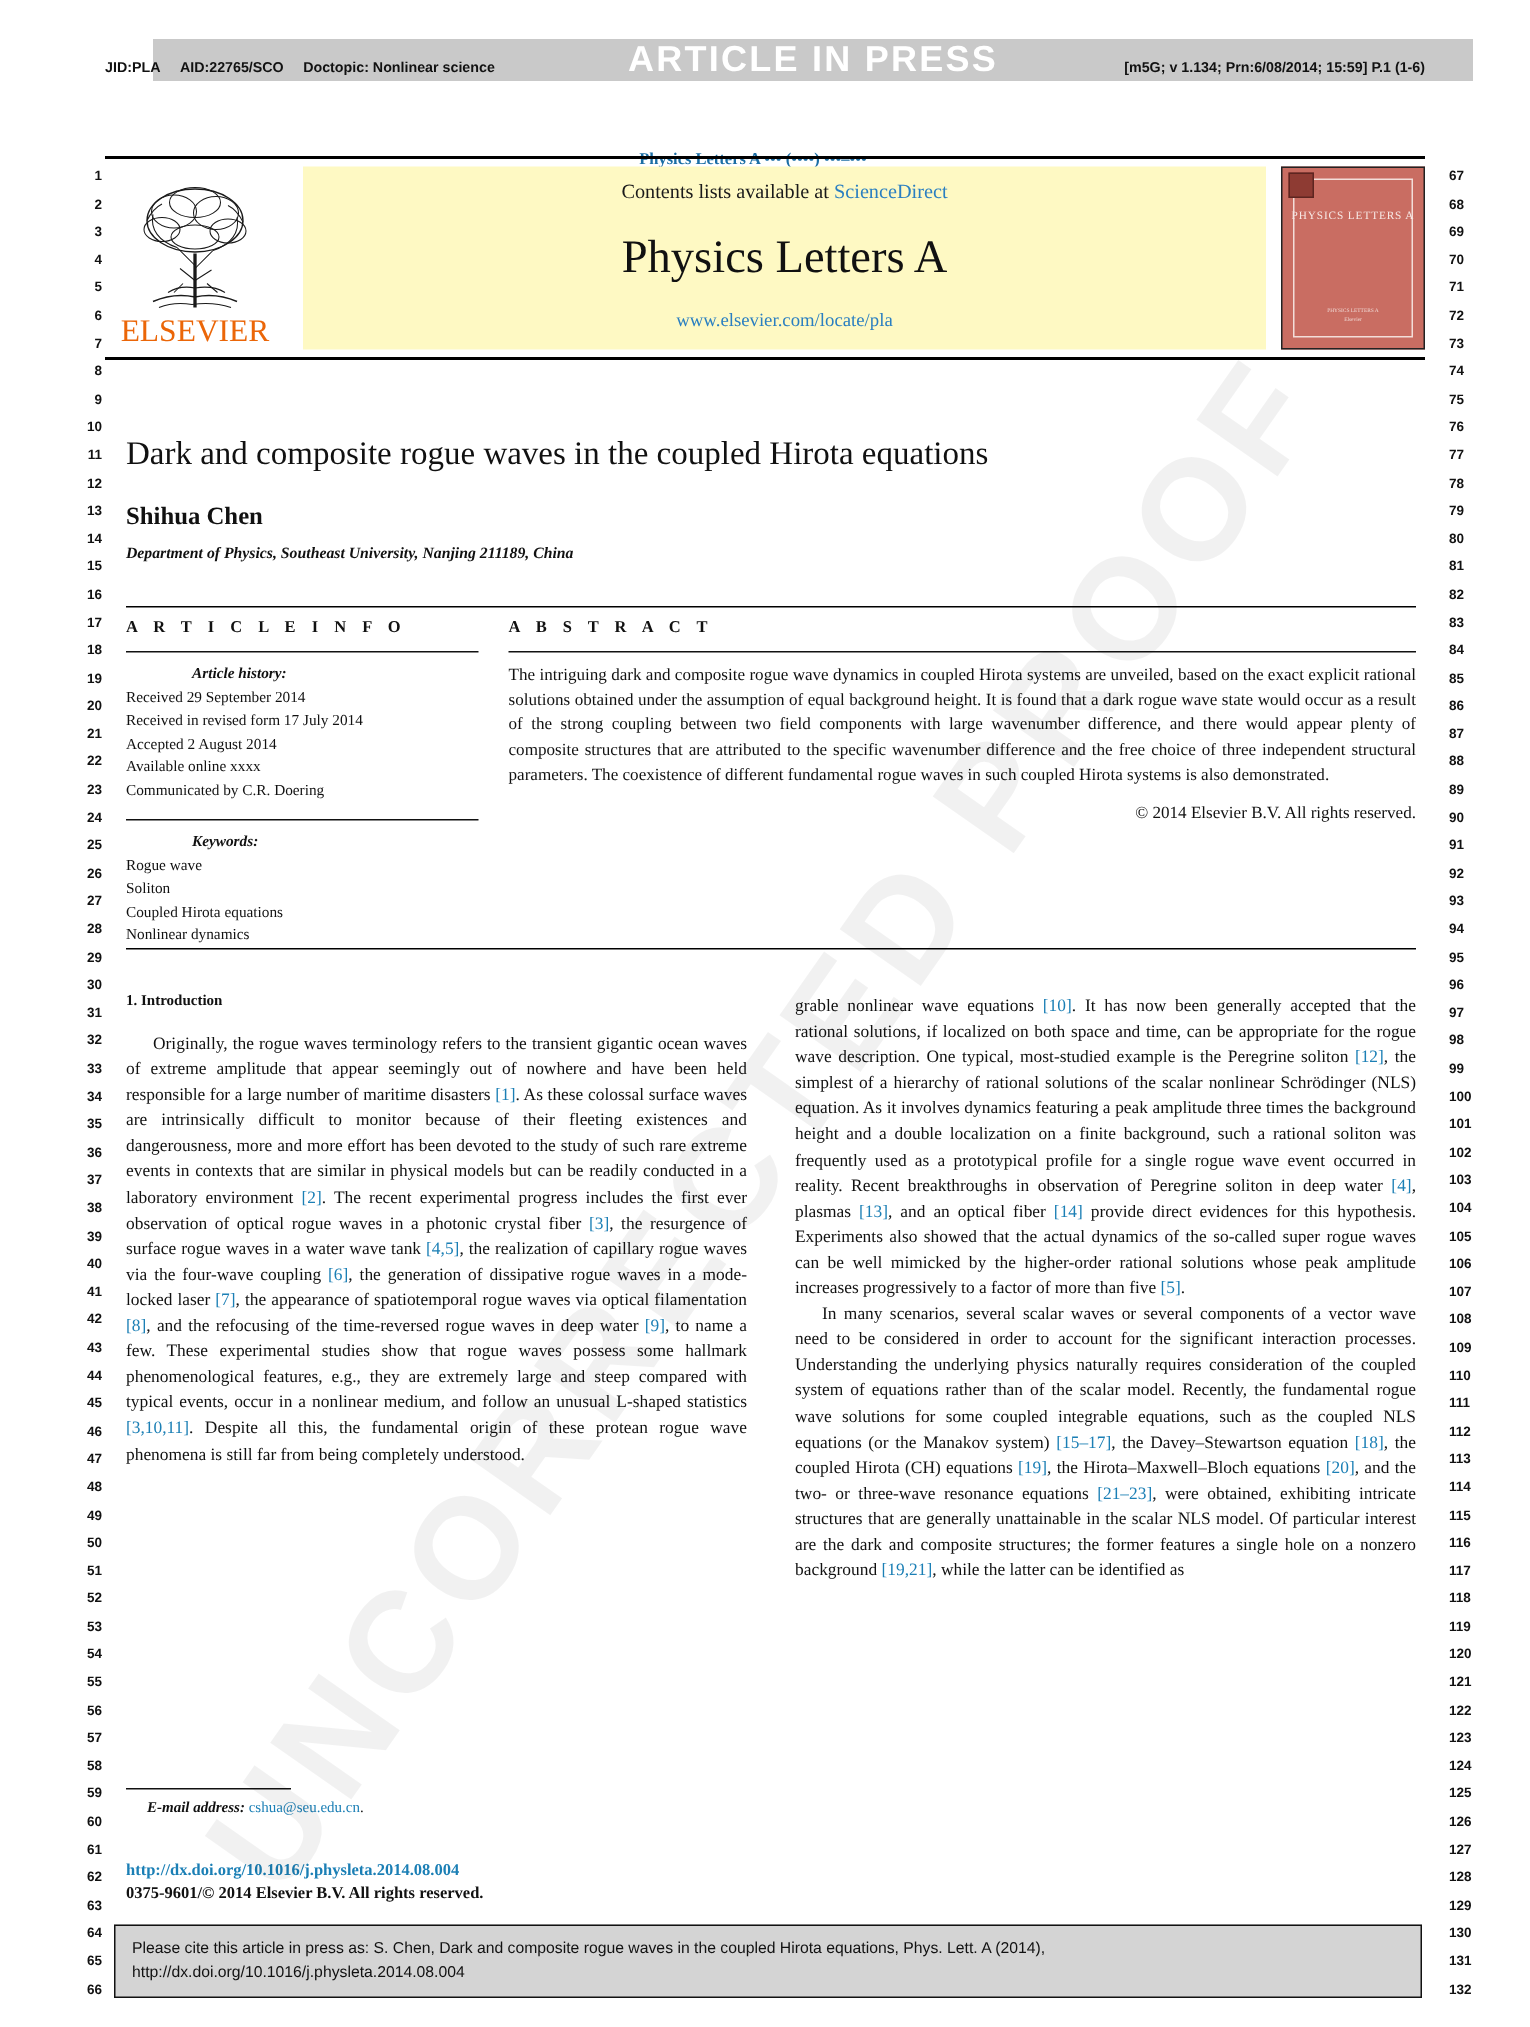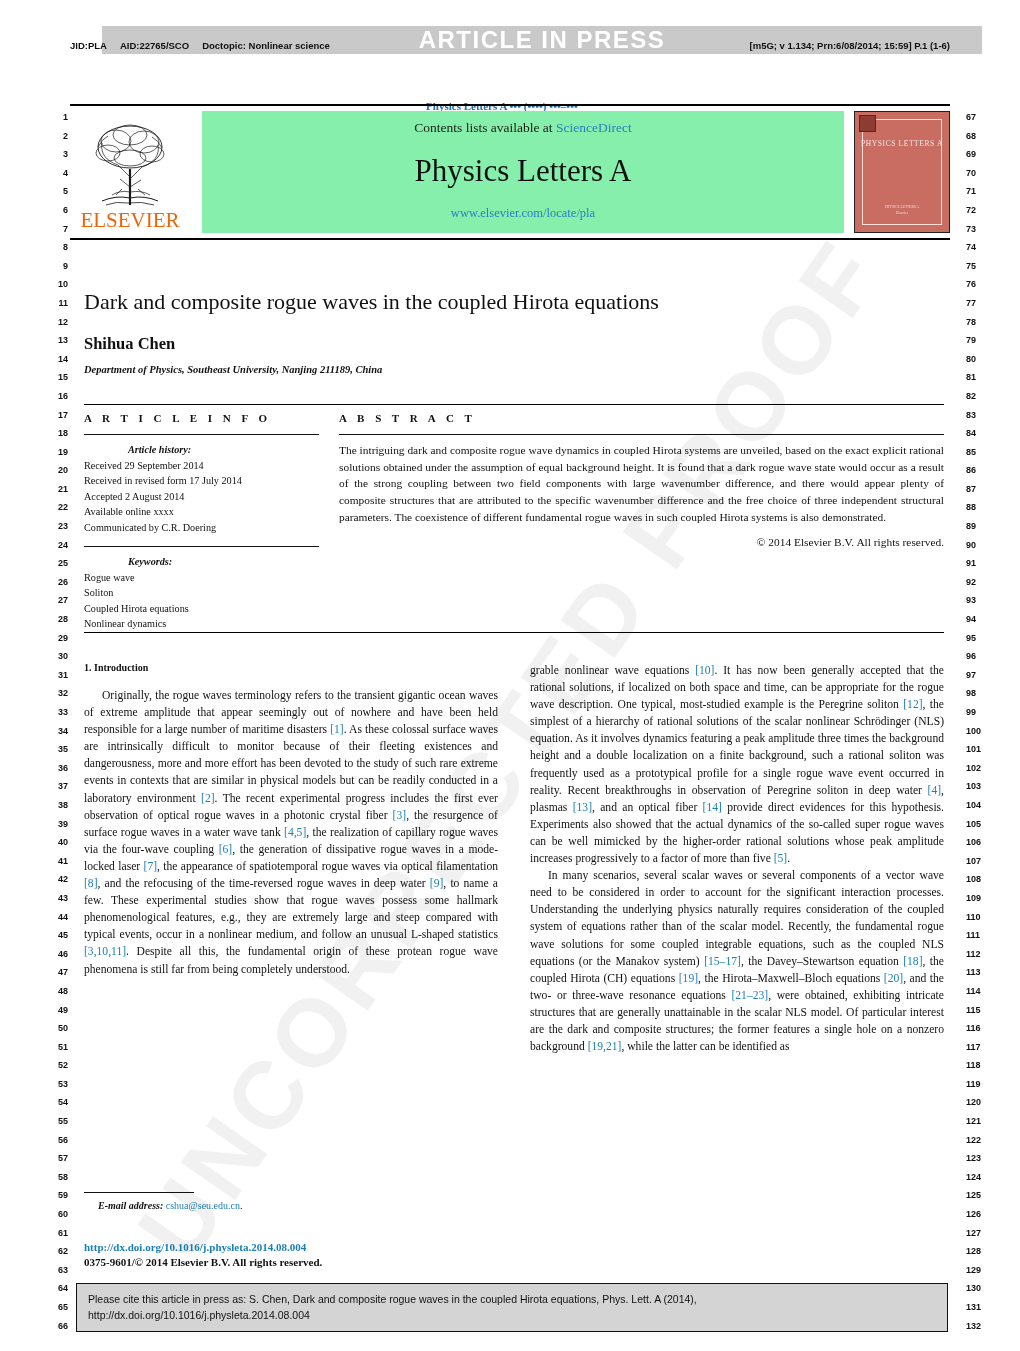--- a/index.html
+++ b/index.html
@@ -99,21 +99,21 @@
     font-family: "Liberation Serif", serif;
     font-size: 21px;
     letter-spacing: 0px;
     color: #eb6608;
     font-weight: normal;
     line-height: 1;
     margin-top: 1px;
   }
   #journal-panel {
     flex: 1;
-    background: #86efac;
+    background: #fef9c3;
     margin-left: 12px;
     display: flex; flex-direction: column;
     align-items: center; justify-content: space-between;
     padding: 9px 0 12px 0;
     box-sizing: border-box;
   }
   #contents-line {
     font-size: 13.5px;
     color: #1a1a1a;
   }

